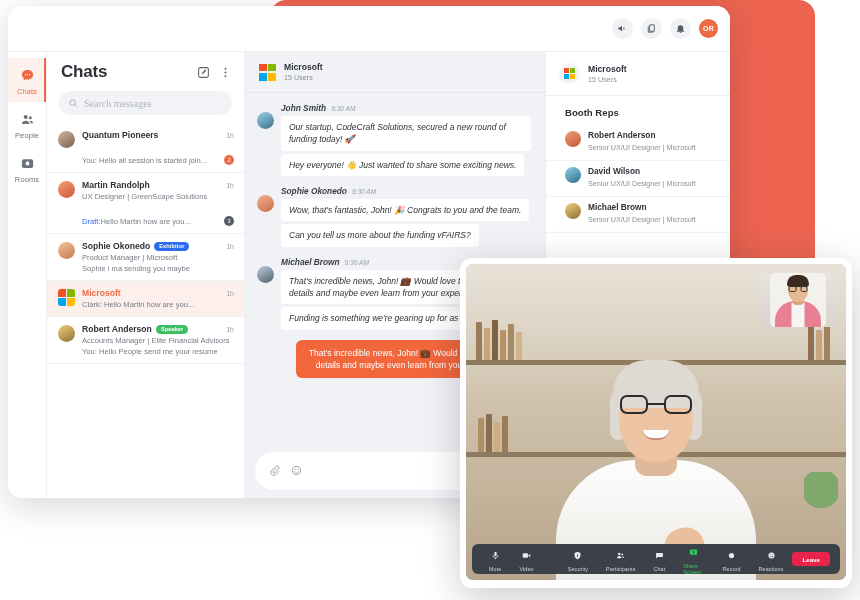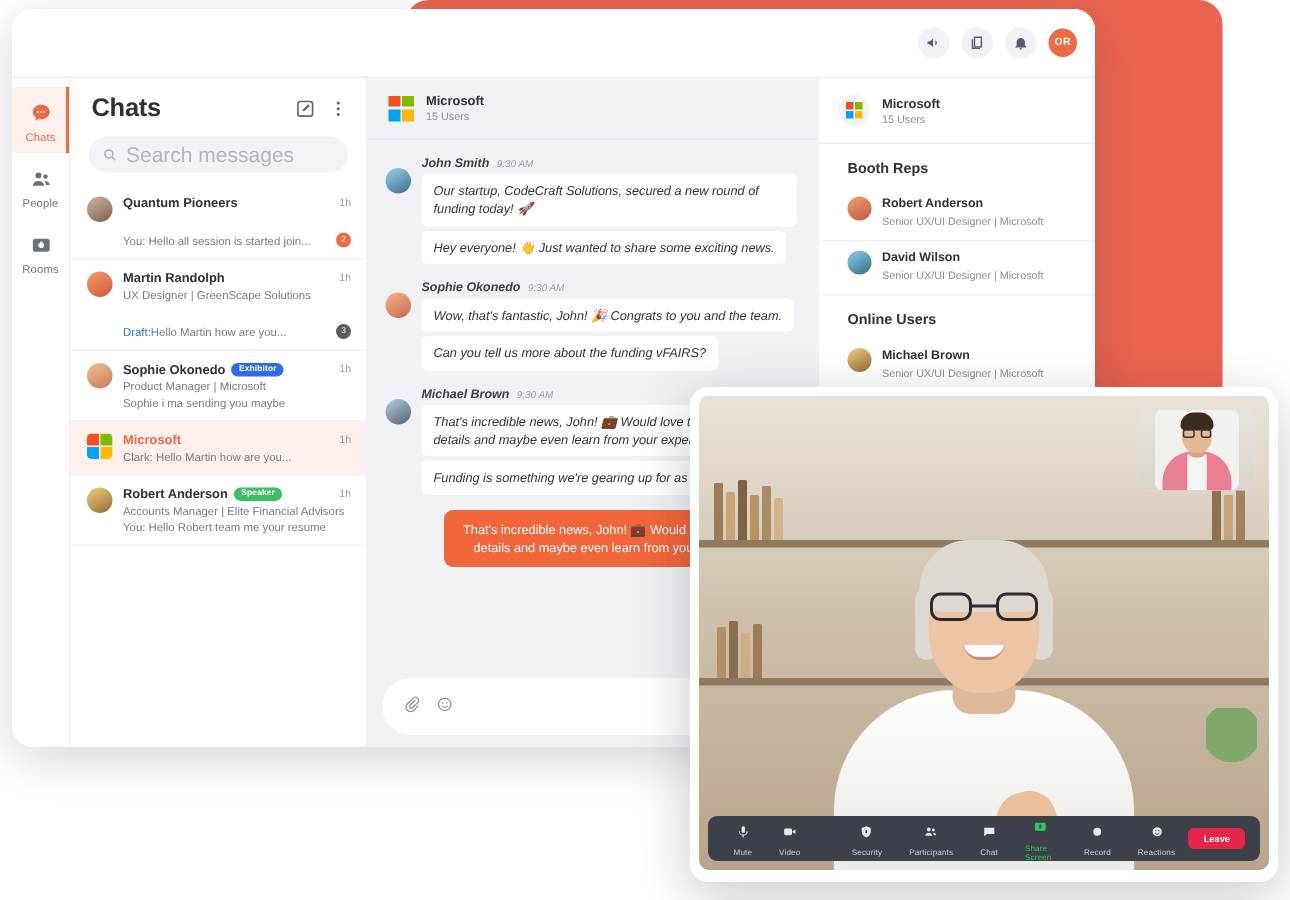--- a/index.html
+++ b/index.html
@@ -58,22 +58,22 @@
   .chatlist{ width:198px; flex:none; border-right:1px solid #ECEEF2; display:flex; flex-direction:column; background:#fff;}
   .cl-head{ display:flex; align-items:center; padding:10px 12px 6px 14px;}
   .cl-title{ font-size:17px; font-weight:bold; color:#2f3138; letter-spacing:-.2px;}
   .cl-head-sp{flex:1;}
   .cl-head svg{ width:13px;height:13px; fill:#5e646e;}
   .cl-ico{ margin-left:9px; cursor:pointer; display:flex;}
   .search-wrap{ padding:3px 12px 8px 12px;}
   .search-box{ height:24px; background:#F2F3F6; border-radius:12px; display:flex; align-items:center;
                padding:0 9px; gap:6px;}
   .search-box svg{ width:10px;height:10px; fill:#aab0b9; flex:none;}
-  .search-box input{ border:none; outline:none; background:transparent; font-size:14px;
-                     color:#6e737c; font-family:Liberation Sans, sans-serif; width:100%;}
+  .search-box input{ border:none; outline:none; background:transparent; font-size:10px;
+                     color:#6e737c; font-family:Liberation Serif, serif; width:100%;}
   .search-box input::placeholder{ color:#b0b5bd;}
 
   .cl-scroll{ flex:1; overflow:hidden;}
   .cl-row{ display:flex; gap:7px; padding:7px 10px 7px 11px; border-bottom:1px solid #F1F2F5;
            position:relative; cursor:pointer;}
   .cl-row.selected{ background:#FDF0EC;}
   .cl-av{ width:17px;height:17px;border-radius:50%; flex:none; margin-top:1px; position:relative;
           background-size:cover; overflow:hidden;}
   .cl-main{ flex:1; min-width:0;}
   .cl-nameline{ display:flex; align-items:center; gap:4px;}
@@ -359,21 +359,21 @@
 
         <div class="cl-row">
           <div class="cl-av" style="background:linear-gradient(150deg,#f2cf7a,#8e6d37);"></div>
           <div class="cl-main">
             <div class="cl-nameline">
               <span class="cl-name">Robert Anderson</span>
               <span class="badge speaker">Speaker</span>
               <span class="cl-time">1h</span>
             </div>
             <div class="cl-sub">Accounts Manager | Elite Financial Advisors</div>
-            <div class="cl-sub">You: Hello Robert team me your resume</div>
+            <div class="cl-sub">You: Hello People send me your resume</div>
           </div>
         </div>
 
       </div>
     </div>
 
     <div class="thread">
       <div class="th-head">
         <div class="ms-logo">
           <i style="background:#F25022"></i>
@@ -473,21 +473,20 @@
         </div>
       </div>
       <div class="mb-row">
         <div class="mb-av" style="background:linear-gradient(150deg,#8fd0e8,#2f6d87);"></div>
         <div>
           <div class="mb-name">David Wilson</div>
           <div class="mb-sub">Senior UX/UI Designer | Microsoft</div>
         </div>
       </div>
 
-      <div class="mb-sec">Online Users</div>
       <div class="mb-row">
         <div class="mb-av" style="background:linear-gradient(150deg,#f2cf7a,#8e6d37);"></div>
         <div>
           <div class="mb-name">Michael Brown</div>
           <div class="mb-sub">Senior UX/UI Designer | Microsoft</div>
         </div>
       </div>
     </div>
 
   </div>

